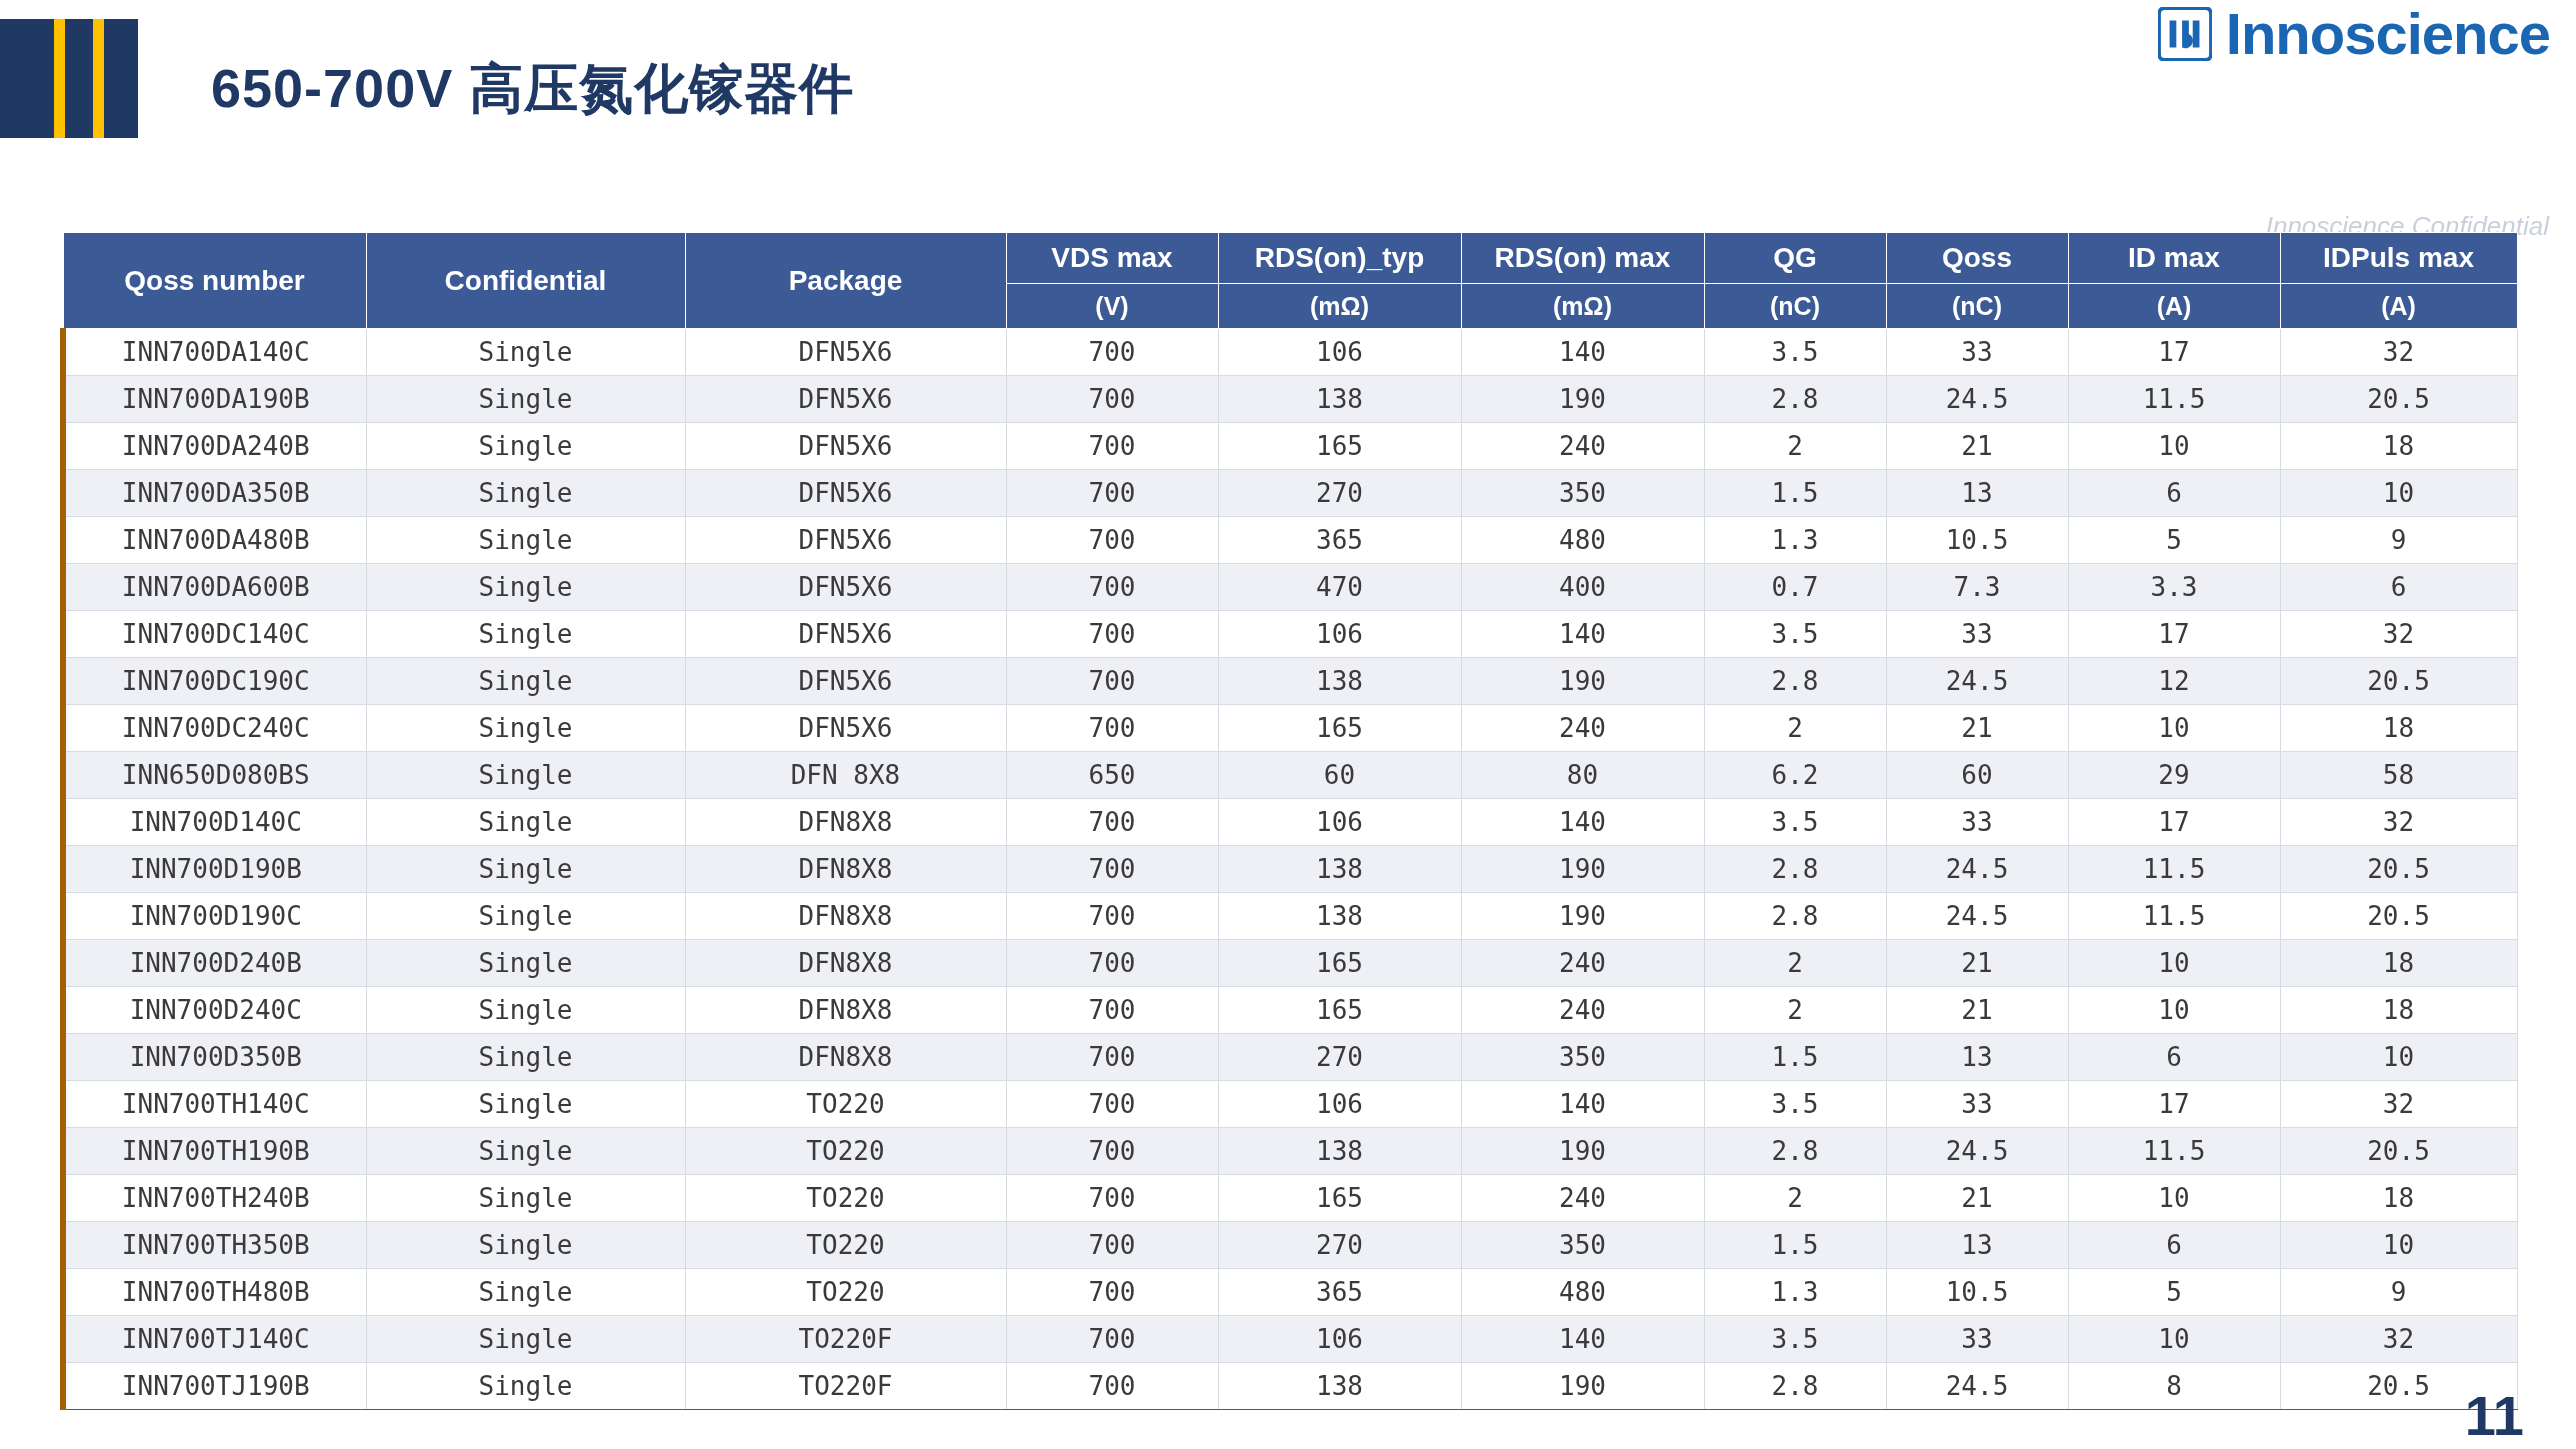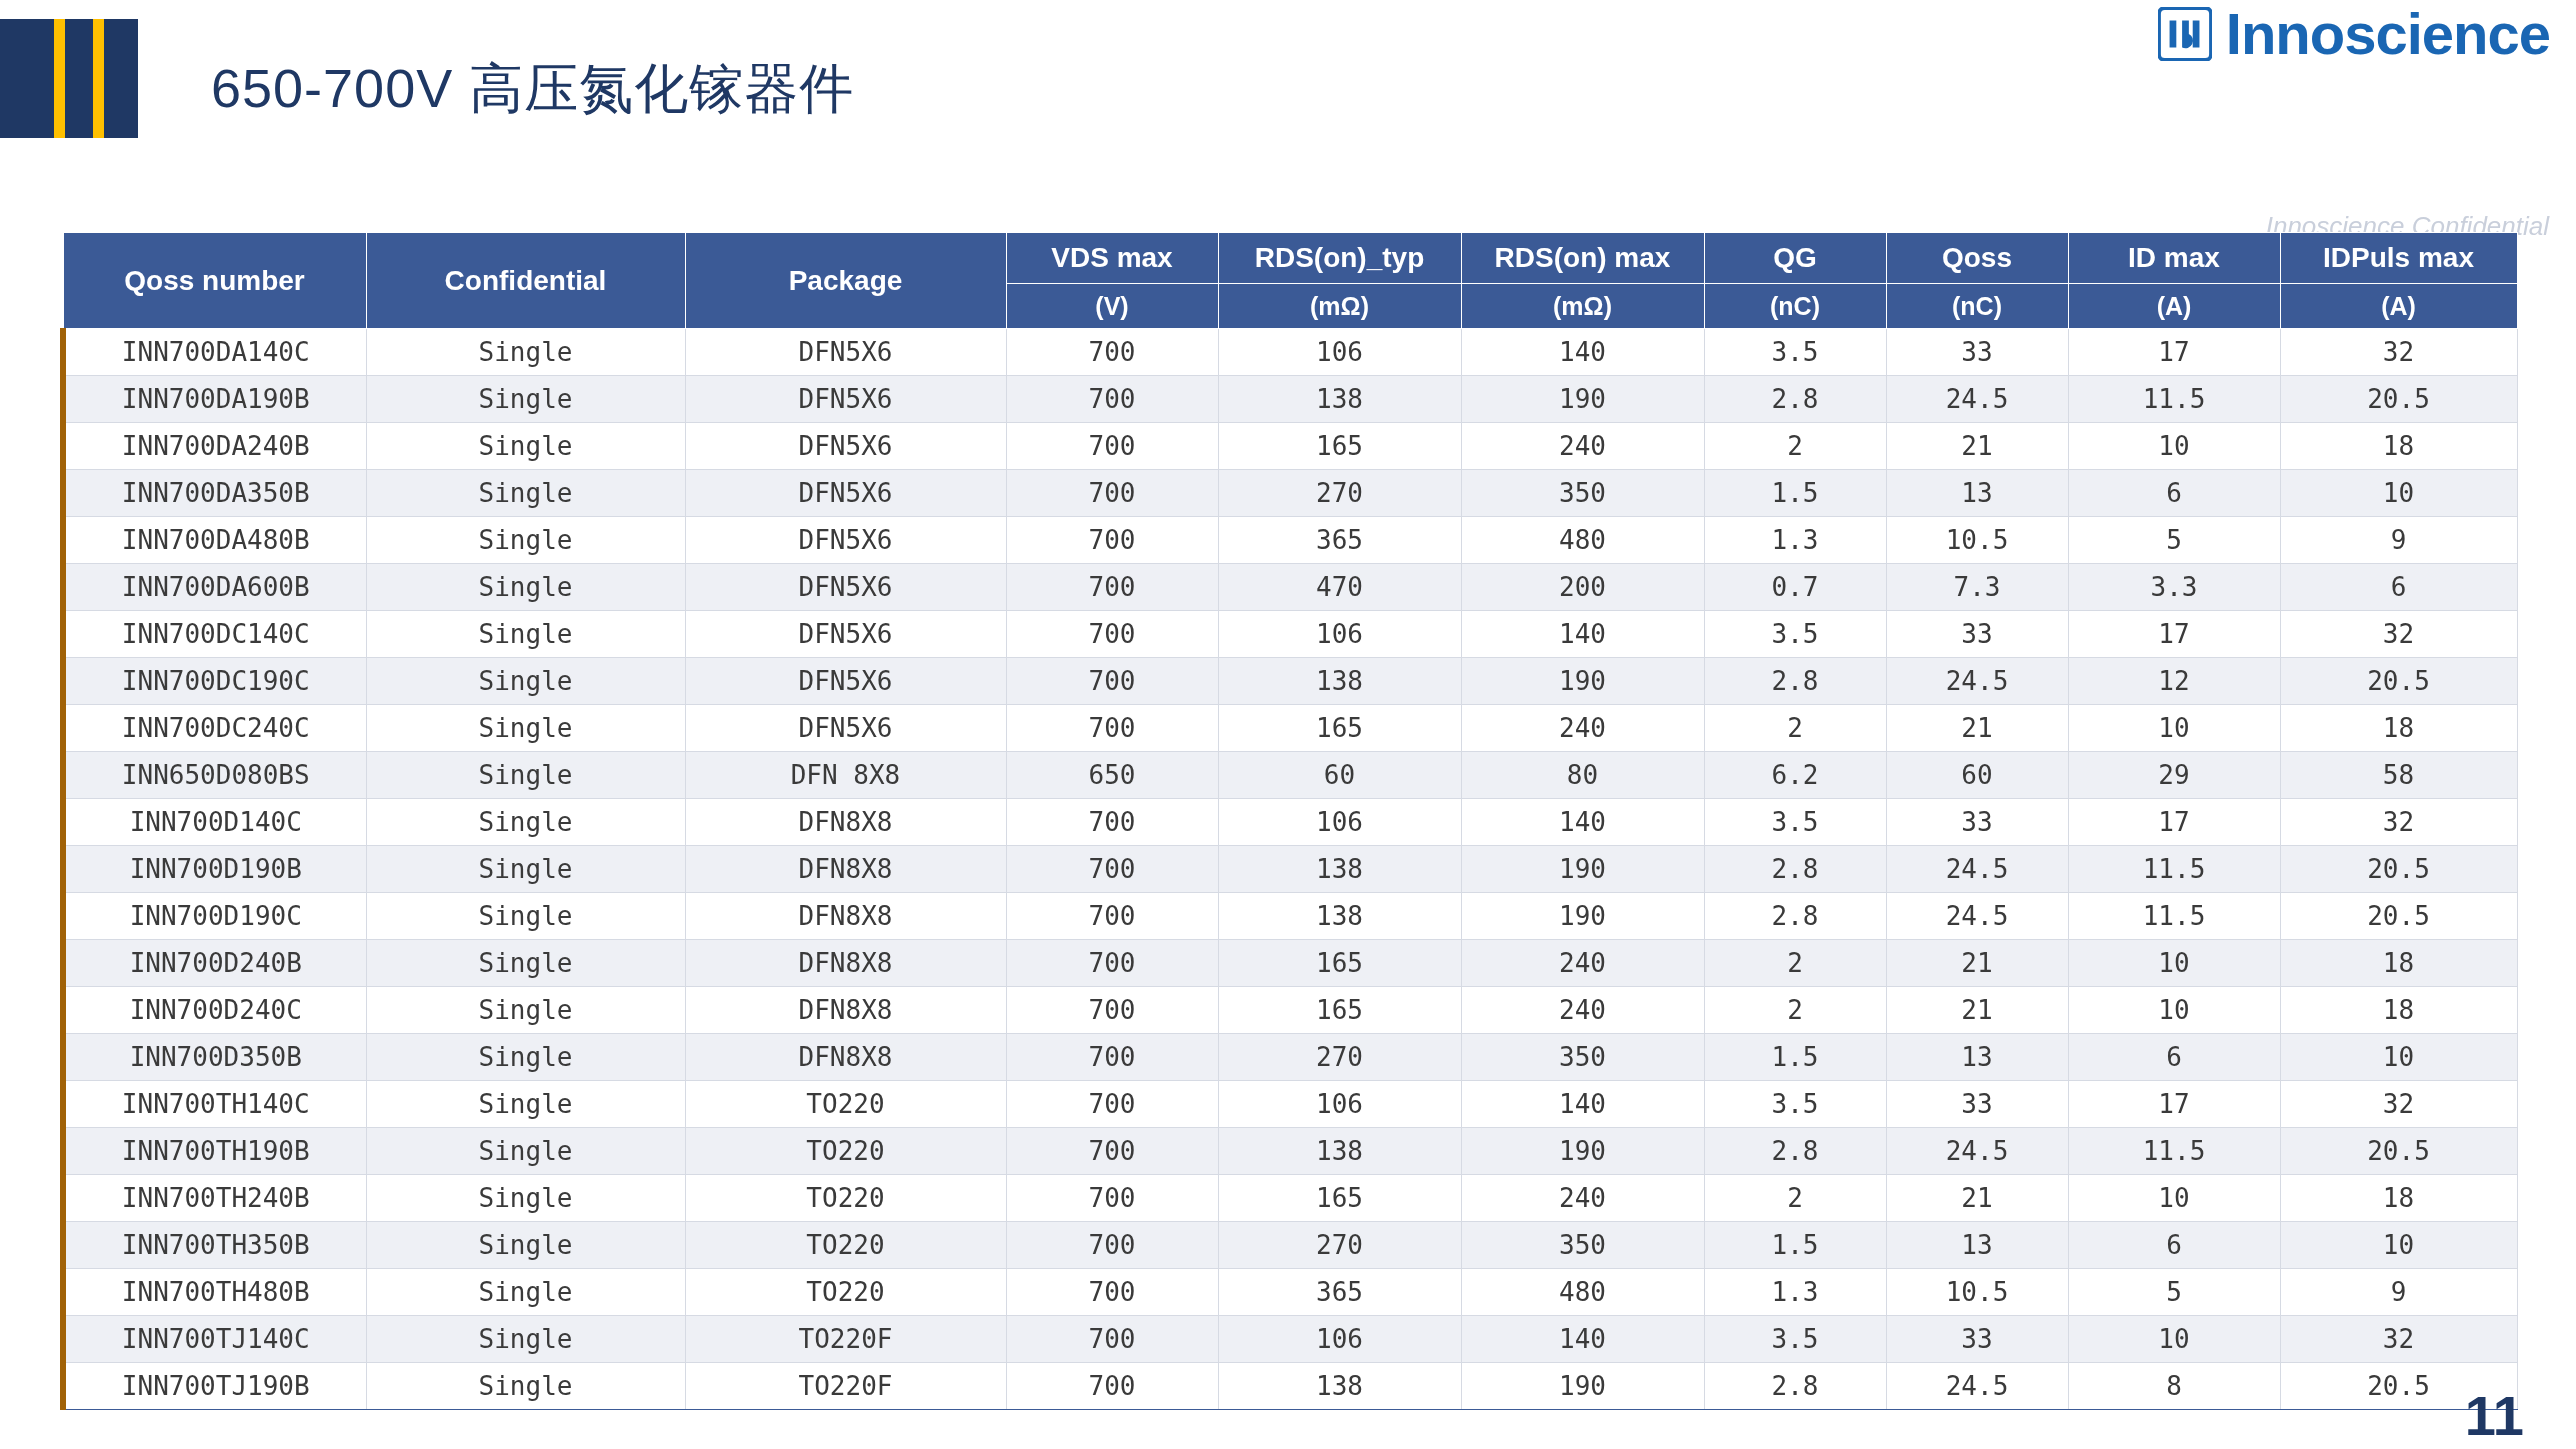--- a/index.html
+++ b/index.html
@@ -39,21 +39,21 @@
     background: #ffc000;
   }
   .header-bar .stripe.s1 { left: 54px; }
   .header-bar .stripe.s2 { left: 93px; }
 
   .page-title {
     position: absolute;
     left: 211px;
     top: 53px;
     font-size: 54px;
-    font-weight: normal;
+    font-weight: bold;
     color: #1f3864;
     letter-spacing: 1px;
     white-space: nowrap;
   }
 
   
   .logo {
     position: absolute;
     right: 26px;
     top: 4px;
@@ -273,21 +273,21 @@
           <td>10.5</td>
           <td>5</td>
           <td>9</td>
         </tr>
         <tr>
           <td>INN700DA600B</td>
           <td>Single</td>
           <td>DFN5X6</td>
           <td>700</td>
           <td>470</td>
-          <td>200</td>
+          <td>400</td>
           <td>0.7</td>
           <td>7.3</td>
           <td>3.3</td>
           <td>6</td>
         </tr>
         <tr>
           <td>INN700DC140C</td>
           <td>Single</td>
           <td>DFN5X6</td>
           <td>700</td>

